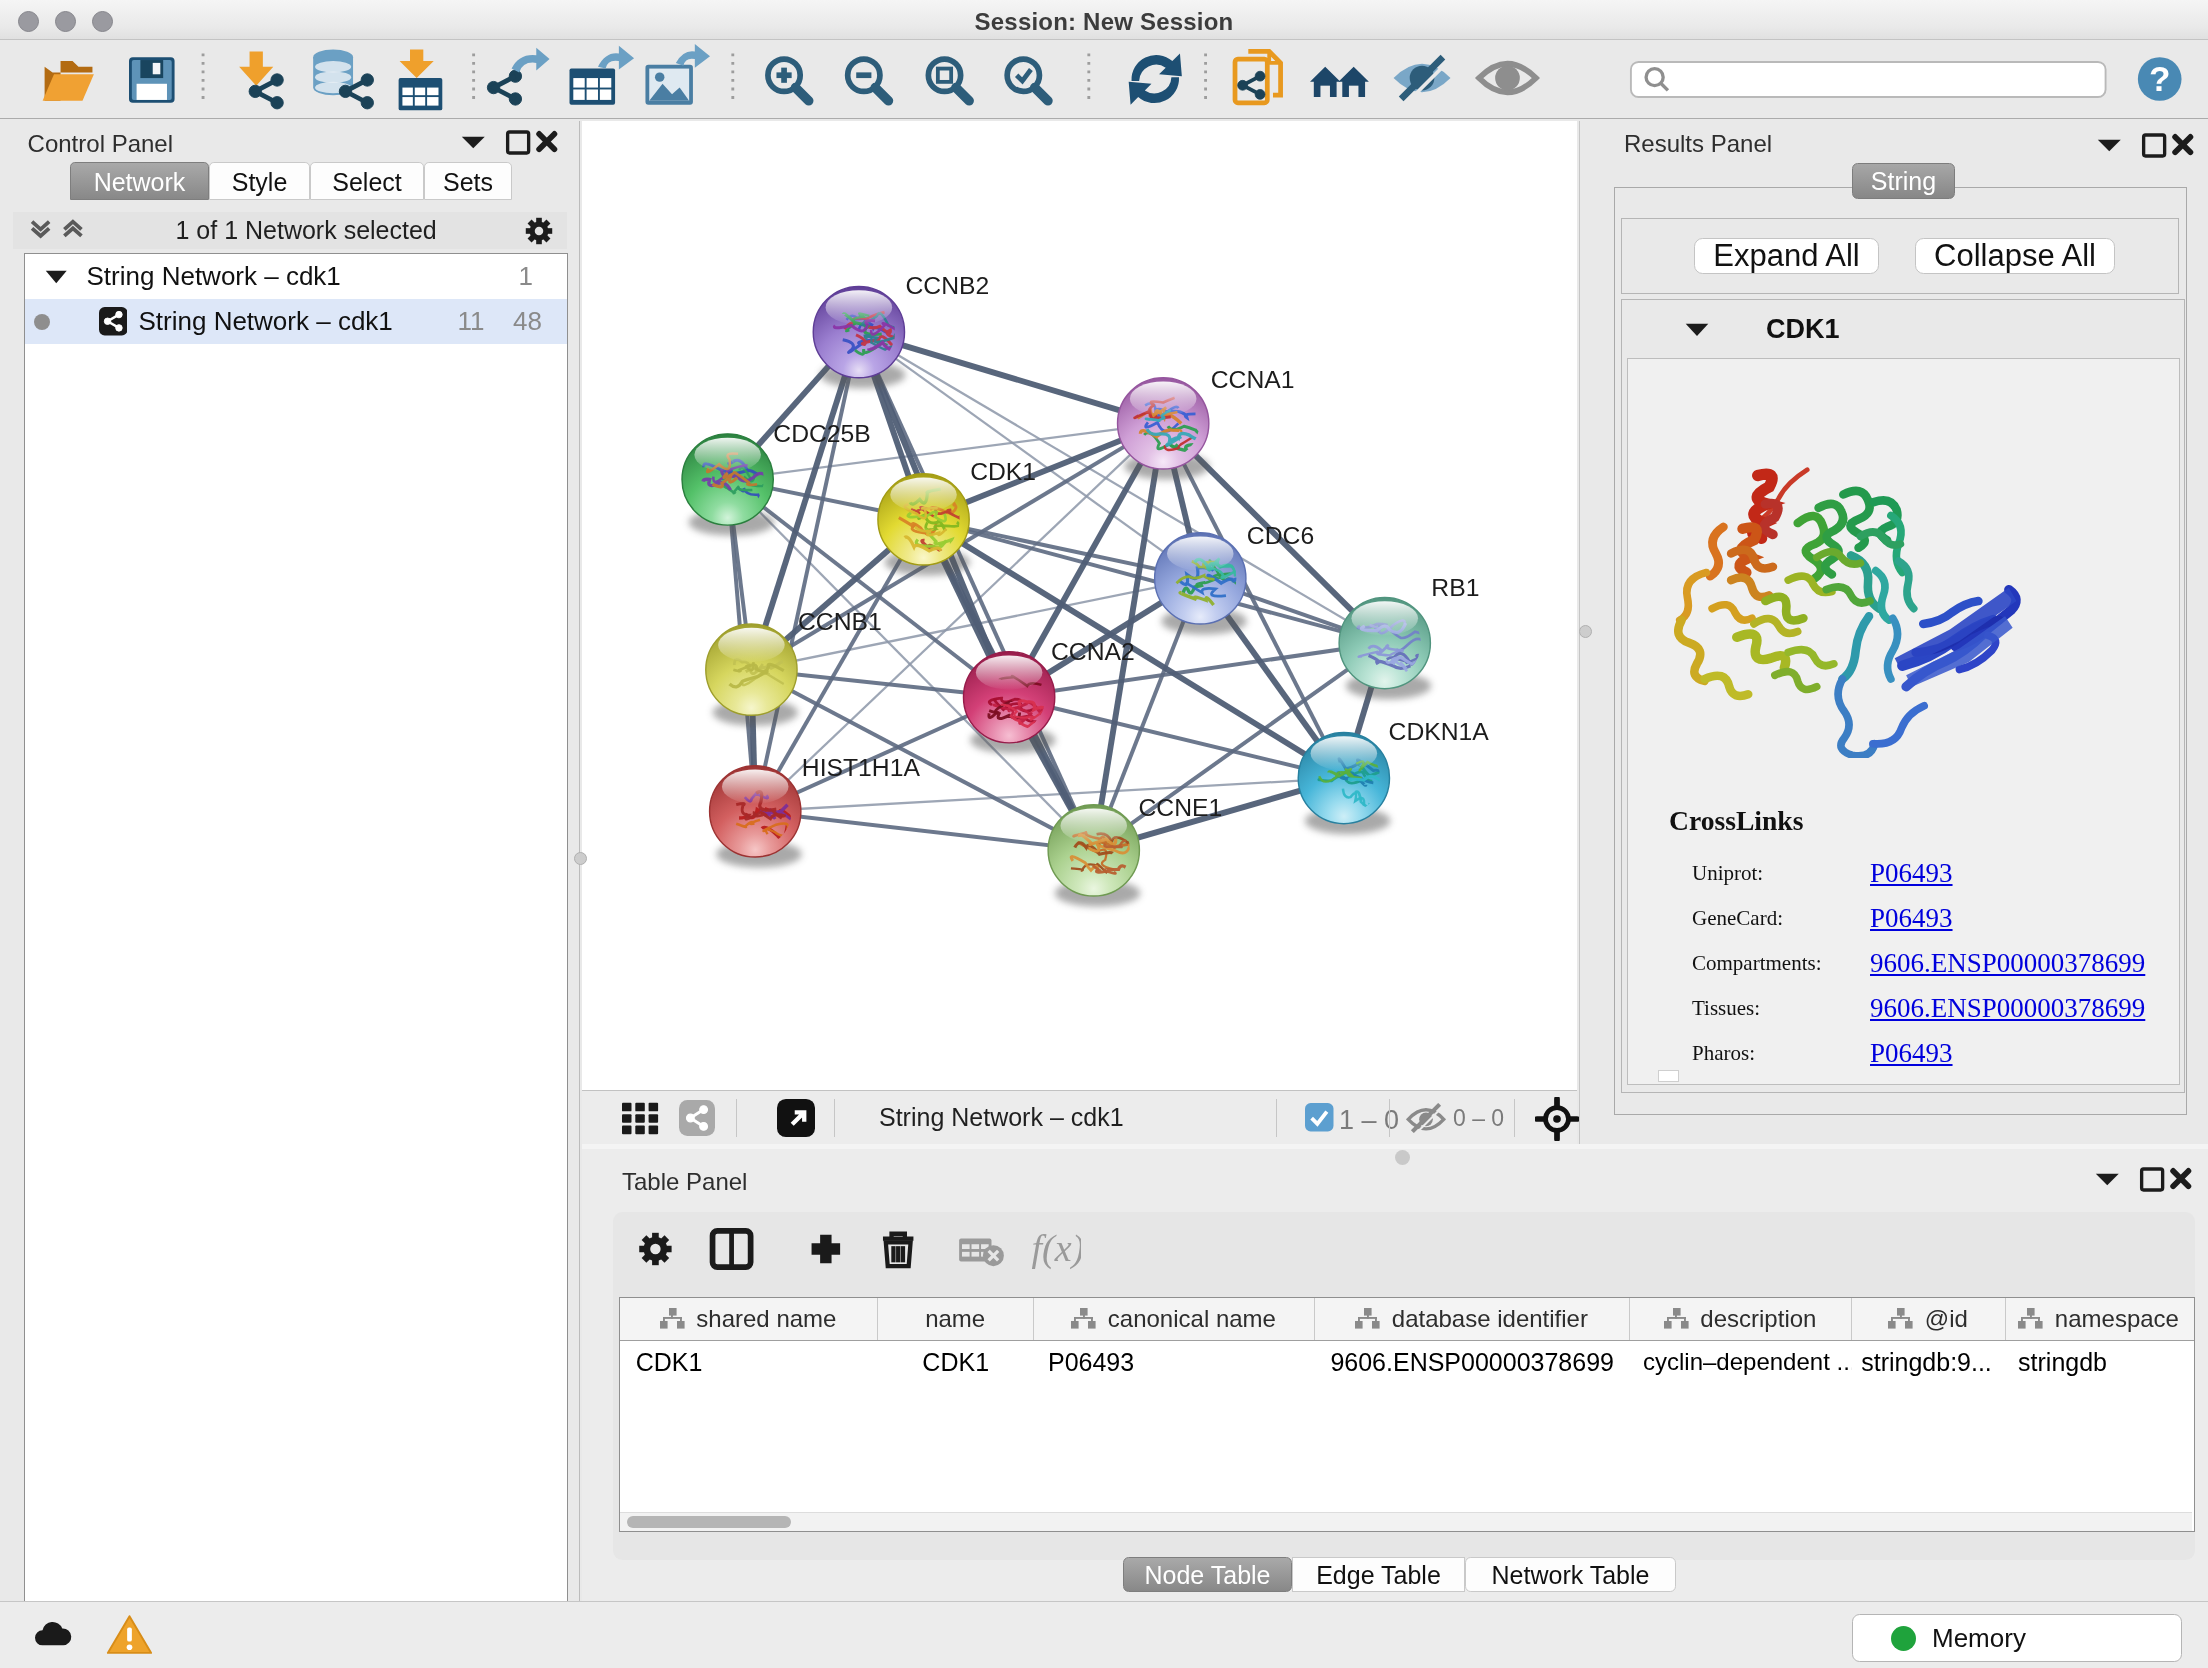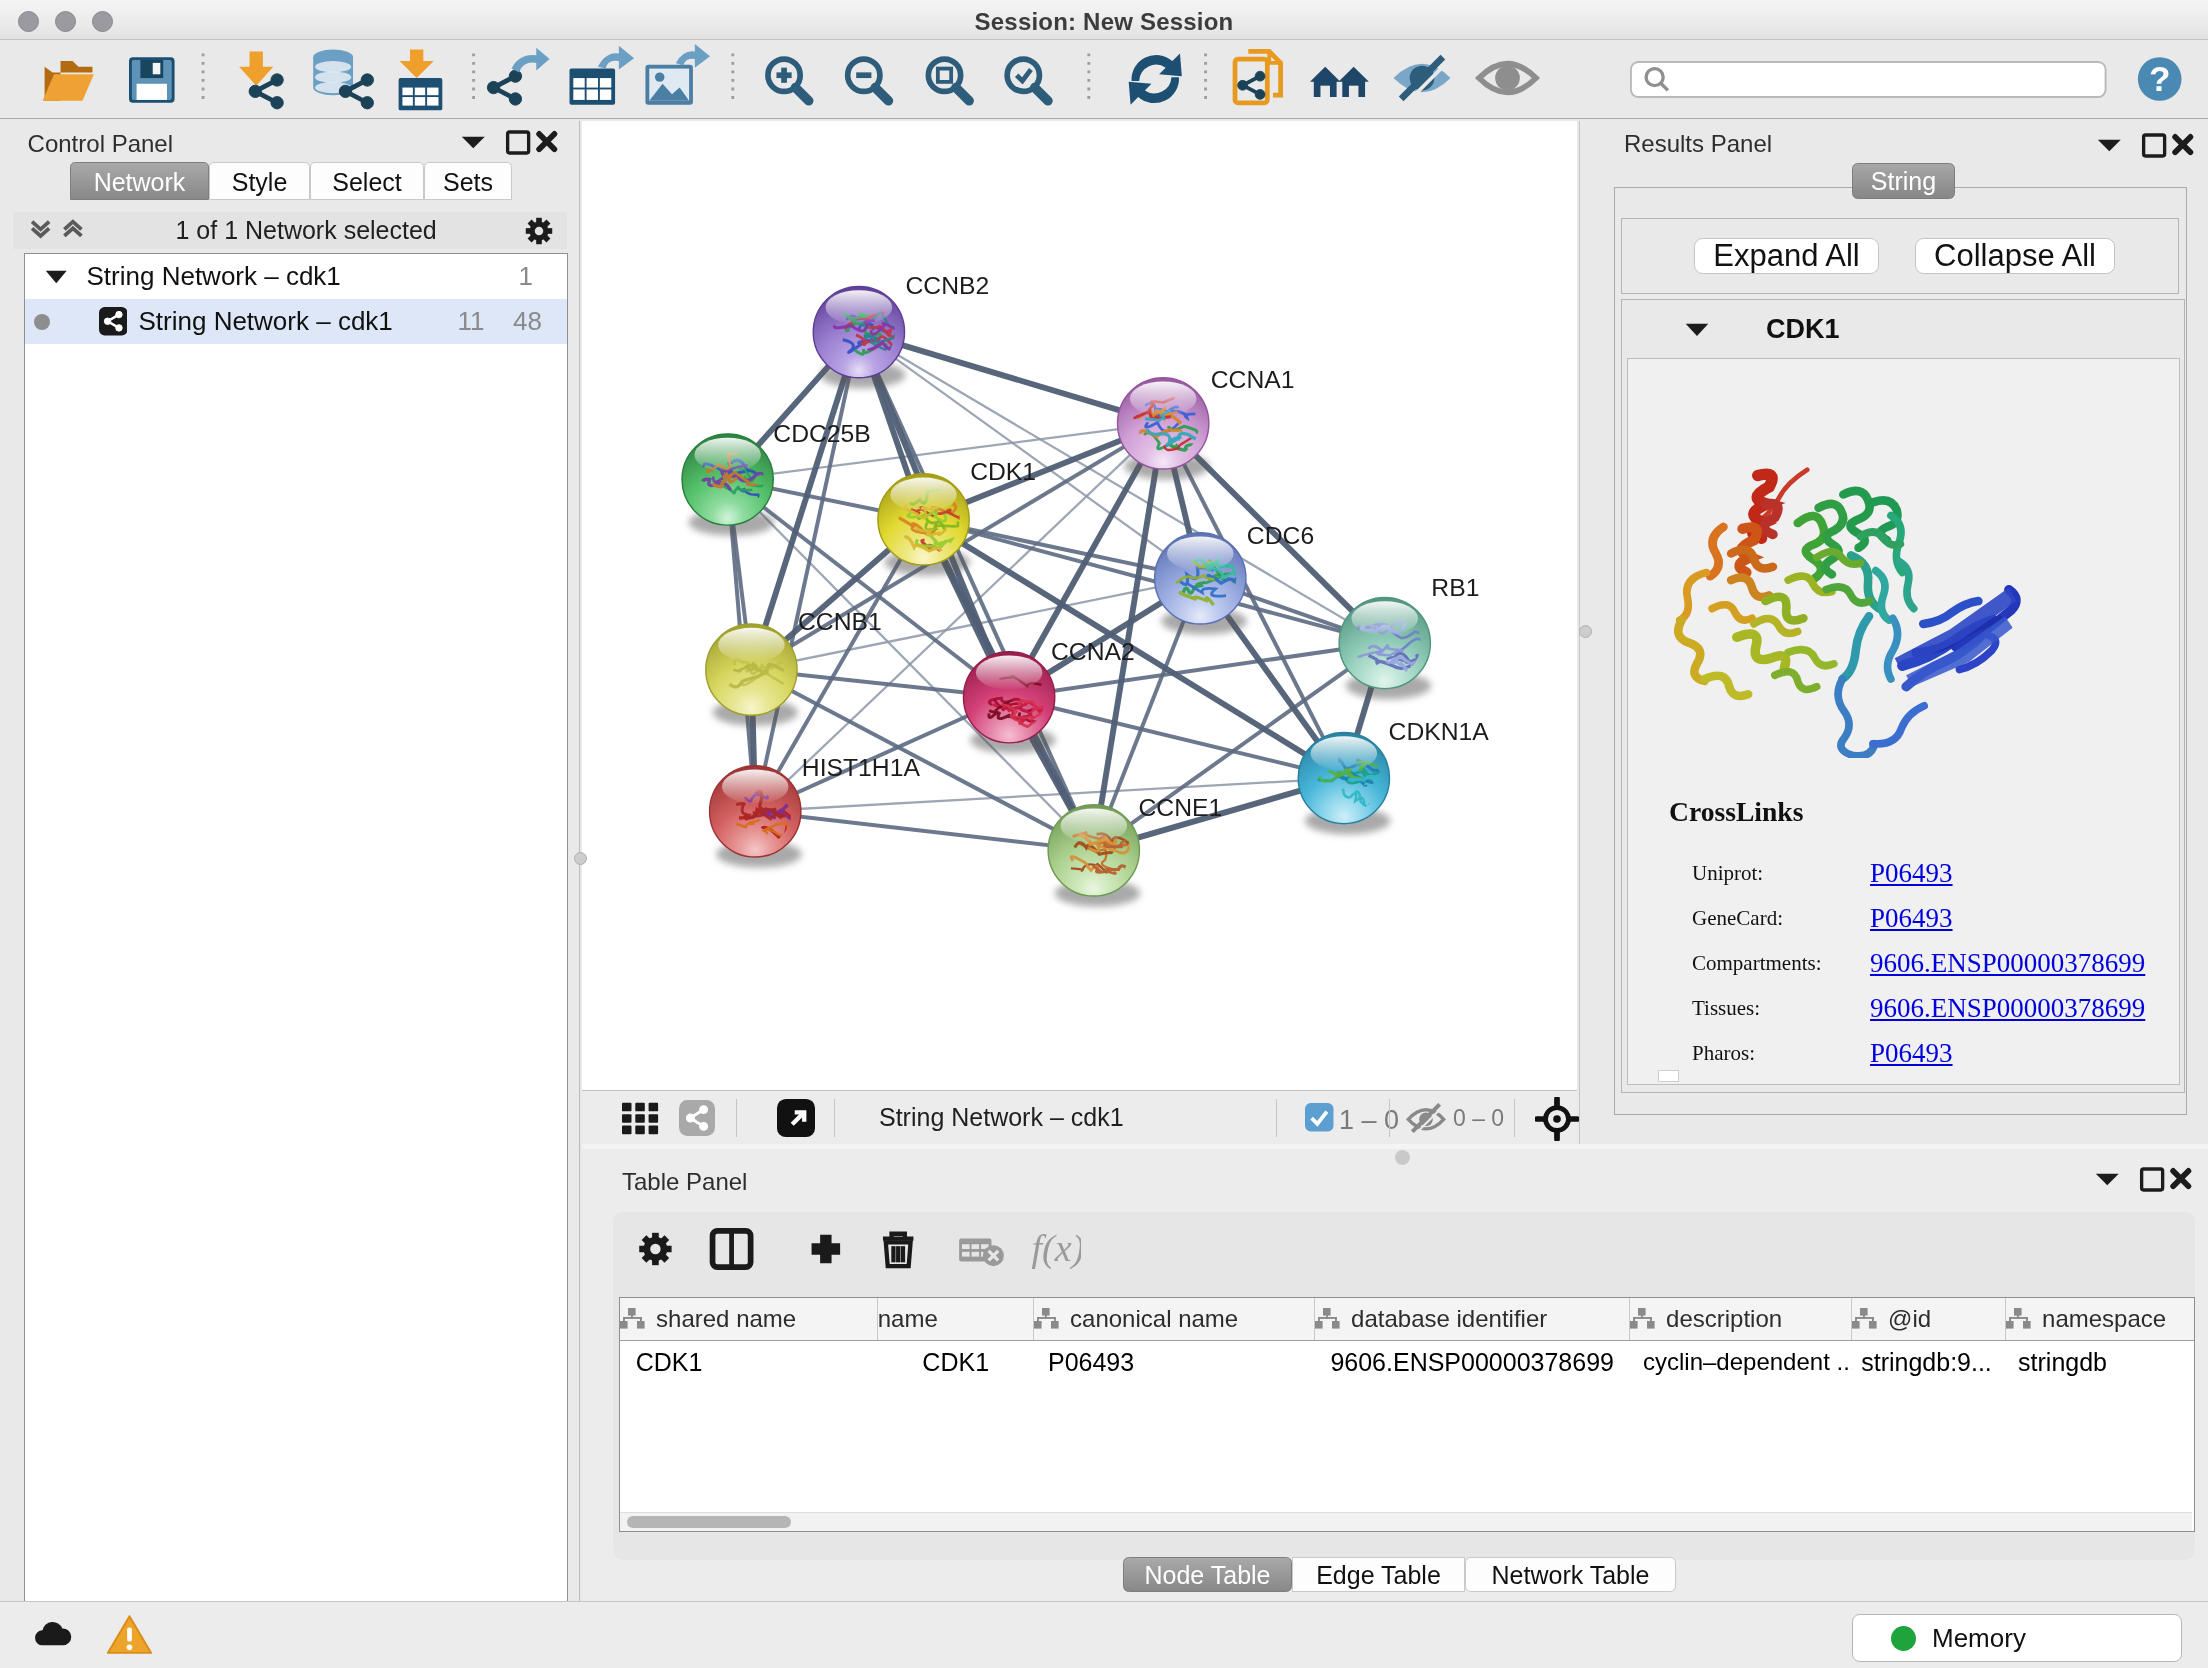--- a/index.html
+++ b/index.html
@@ -753,21 +753,21 @@
         <path d="M120 120 q20 -10 26 4 q6 12 20 8" stroke="#9cb424" stroke-width="8"></path>
         <path d="M150 96 q18 -12 26 0 q8 10 20 6" stroke="#6aaa2e" stroke-width="8"></path>
         <path d="M160 130 q20 -8 26 6 q6 12 20 6" stroke="#50a63a" stroke-width="8"></path>
         <path d="M196 74 q16 -10 24 2 q8 10 18 6" stroke="#2ea060" stroke-width="8"></path>
         <path d="M236 100 q14 8 10 24 q-4 16 6 26" stroke="#2da48c" stroke-width="8"></path>
         <path d="M262 166 q18 -2 30 -12 q14 -10 28 -12" stroke="#2c50c8" stroke-width="9"></path>
         <path d="M238 214 L300 184 L360 142 L352 128 L290 172 L232 202 Z" fill="#2b46c4" opacity="0.9"></path>
         <path d="M250 232 L310 206 L356 170 L348 158 L300 192 L244 220 Z" fill="#3757cc" opacity="0.85"></path>
       </g>
     </svg>
-    <div style="position:absolute; left:41px; top:437px; font-family:'Liberation Serif',serif; font-weight:bold; font-size:27.6px; color:#111;">CrossLinks</div>
+    <div style="position:absolute; left:41px; top:446px; font-family:'Liberation Serif',serif; font-weight:bold; font-size:27.6px; color:#111;">CrossLinks</div>
     <div style="position:absolute; left:64px; top:492px; font-family:'Liberation Serif',serif; font-size:21px; color:#111; line-height:45px;">
       Uniprot:<br>GeneCard:<br>Compartments:<br>Tissues:<br>Pharos:
     </div>
     <div style="position:absolute; left:242px; top:492px; font-family:'Liberation Serif',serif; font-size:27px; line-height:45px;">
       <a class="lnk">P06493</a><br><a class="lnk">P06493</a><br><a class="lnk">9606.ENSP00000378699</a><br><a class="lnk">9606.ENSP00000378699</a><br><a class="lnk">P06493</a>
     </div>
     <div style="position:absolute; left:30px; bottom:1.9px; width:21px; height:12.4px; background:#fff; border:1px solid #cfcfcf;"></div>
 </div>
 </div>
 
@@ -869,21 +869,21 @@
     <rect x="23.5" y="15" width="5" height="15" rx="2" fill="#fff"></rect>
     <circle cx="26" cy="36" r="3" fill="#fff"></circle>
   </svg>
   <div class="abs" style="left:1852px; top:12.4px; width:330px; height:48px; background:#fff; border:1.9px solid #b5b5b5; border-radius:7.6px; display:flex; align-items:center;">
     <div style="width:25px; height:25px; border-radius:50%; background:#1fa33c; margin-left:38px;"></div>
     <div style="font-size:26px; color:#111; margin-left:16px;">Memory</div>
   </div>
 </div>
 
 <style>
-  .hcell { display:flex; align-items:center; justify-content:flex-start; border-right:1.9px solid #c9c9c9; position:relative; }
+  .hcell { display:flex; align-items:center; justify-content:center; border-right:1.9px solid #c9c9c9; position:relative; }
   .hico { display:inline-block; width:25px; height:23px; margin-right:11.4px;
     background:
       linear-gradient(#8a8a8a,#8a8a8a) 8.6px 0px/7.6px 7.6px no-repeat,
       linear-gradient(#8a8a8a,#8a8a8a) 0px 13.3px/7.6px 7.6px no-repeat,
       linear-gradient(#8a8a8a,#8a8a8a) 17px 13.3px/7.6px 7.6px no-repeat,
       linear-gradient(#8a8a8a,#8a8a8a) 11.4px 5.7px/1.9px 5.7px no-repeat,
       linear-gradient(#8a8a8a,#8a8a8a) 2.9px 9.5px/19px 1.9px no-repeat,
       linear-gradient(#8a8a8a,#8a8a8a) 2.9px 9.5px/1.9px 5.7px no-repeat,
       linear-gradient(#8a8a8a,#8a8a8a) 20px 9.5px/1.9px 5.7px no-repeat;
   }

